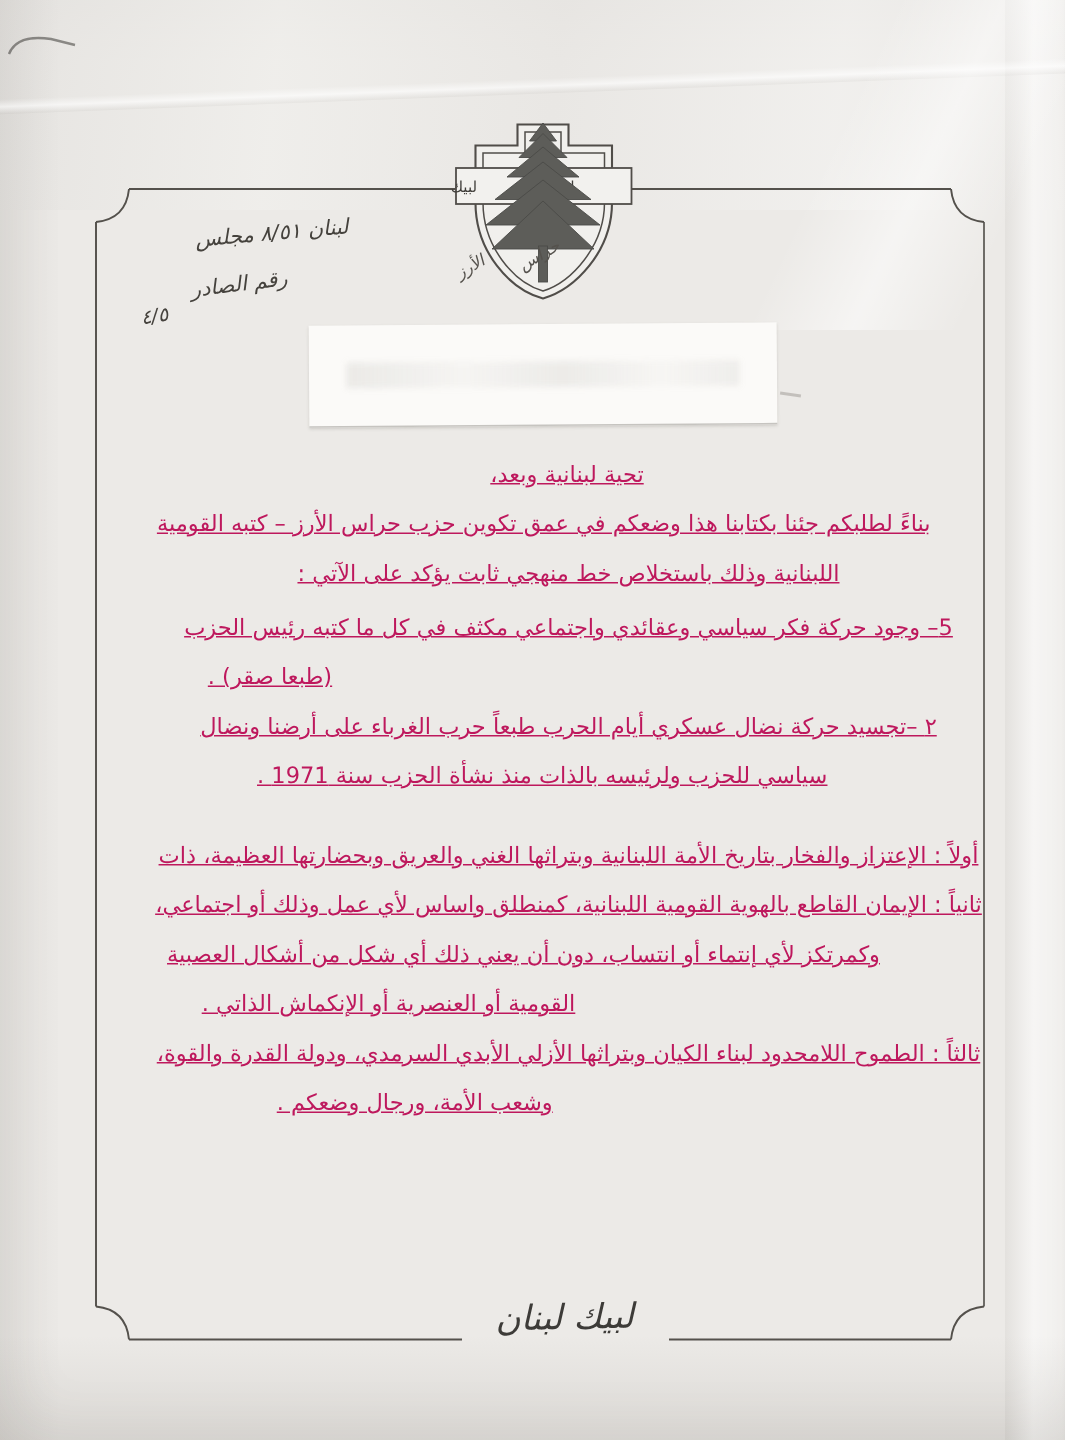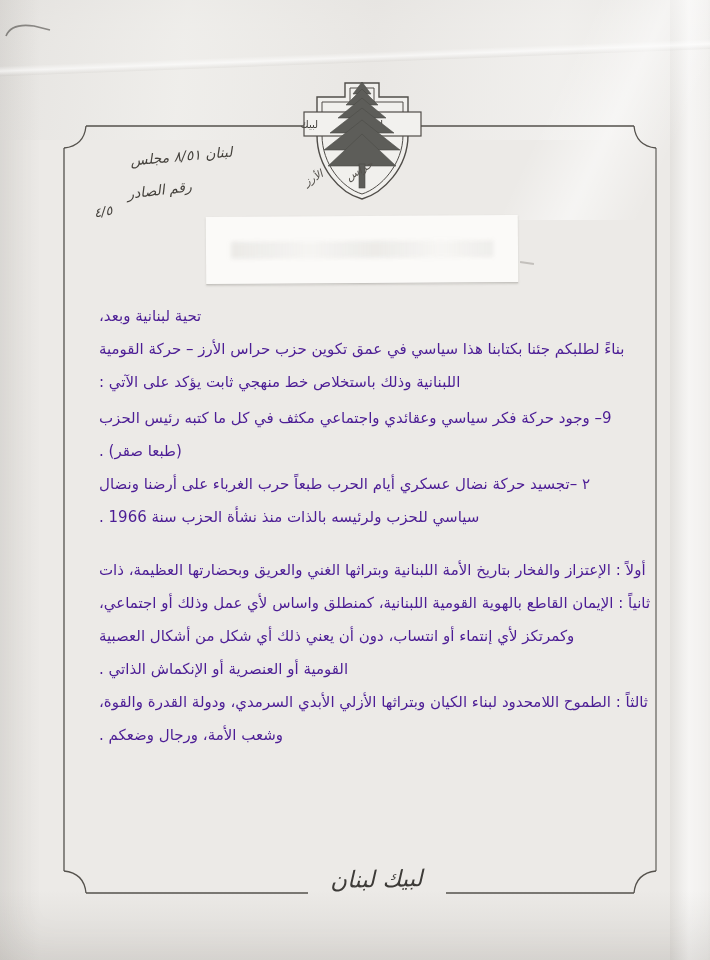--- a/index.html
+++ b/index.html
@@ -58,22 +58,22 @@
   }
   .redacted .ghost{
     position:absolute;left:8%;top:38%;width:84%;height:24%;
     background:linear-gradient(to right,rgba(150,147,139,.16),rgba(150,147,139,.05) 30%,rgba(150,147,139,.15) 55%,rgba(150,147,139,.04) 80%,rgba(150,147,139,.12));
     filter:blur(2px);
   }
   .pencil-dash{position:absolute;left:520px;top:262px;width:14px;height:2px;background:rgba(120,116,110,.35);transform:rotate(8deg);}
   
   .letter{
     position:absolute;right:65px;top:300px;width:560px;
-    direction:rtl;text-align:left;
-    color:#4c1d95;font-size:15px;line-height:33px;
+    direction:rtl;text-align:center;
+    color:#be185d;font-size:15px;line-height:33px;text-decoration:underline;
   }
   .letter .line{white-space:nowrap;height:33px;}
   
   .motto{
     position:absolute;left:304px;top:866px;width:145px;height:42px;
     text-align:center;direction:rtl;
     font-size:23px;font-style:italic;color:#3d3b38;
     transform:rotate(-1.2deg);
     letter-spacing:1px;
   }
@@ -143,26 +143,26 @@
     <span class="hn3">٤/٥</span>
   </div>
 
   <div class="redacted">
     <div class="ghost"></div>
   </div>
   <div class="pencil-dash"></div>
 
   <div class="letter">
     <div class="line" style="padding-right:2px">تحية لبنانية وبعد،</div>
-    <div class="line" style="padding-right:33px">بناءً لطلبكم جئنا بكتابنا هذا سياسي في عمق تكوين حزب حراس الأرز – حركة القومية</div>
+    <div class="line" style="padding-right:33px">بناءً لطلبكم جئنا بكتابنا هذا وضعكم في عمق تكوين حزب حراس الأرز – كتبه القومية</div>
     <div class="line" style="padding-right:0">اللبنانية وذلك باستخلاص خط منهجي ثابت يؤكد على الآتي :</div>
-    <div class="line" style="padding-right:0;margin-top:3px">9– وجود حركة فكر سياسي وعقائدي واجتماعي مكثف في كل ما كتبه رئيس الحزب</div>
+    <div class="line" style="padding-right:0;margin-top:3px">5– وجود حركة فكر سياسي وعقائدي واجتماعي مكثف في كل ما كتبه رئيس الحزب</div>
     <div class="line" style="padding-right:398px">(طبعا صقر) .</div>
     <div class="line" style="padding-right:0">٢ –تجسيد حركة نضال عسكري أيام الحرب طبعاً حرب الغرباء على أرضنا ونضال</div>
-    <div class="line" style="padding-right:35px">سياسي للحزب ولرئيسه بالذات منذ نشأة الحزب سنة 1966 .</div>
+    <div class="line" style="padding-right:35px">سياسي للحزب ولرئيسه بالذات منذ نشأة الحزب سنة 1971 .</div>
     <div class="line" style="padding-right:0;margin-top:20px">أولاً : الإعتزاز والفخار بتاريخ الأمة اللبنانية وبتراثها الغني والعريق وبحضارتها العظيمة، ذات</div>
     <div class="line" style="padding-right:0">ثانياً : الإيمان القاطع بالهوية القومية اللبنانية، كمنطلق واساس لأي عمل وذلك أو اجتماعي،</div>
     <div class="line" style="padding-right:60px">وكمرتكز لأي إنتماء أو انتساب، دون أن يعني ذلك أي شكل من أشكال العصبية</div>
     <div class="line" style="padding-right:240px">القومية أو العنصرية أو الإنكماش الذاتي .</div>
     <div class="line" style="padding-right:0">ثالثاً : الطموح اللامحدود لبناء الكيان وبتراثها الأزلي الأبدي السرمدي، ودولة القدرة والقوة،</div>
     <div class="line" style="padding-right:205px">وشعب الأمة، ورجال وضعكم .</div>
   </div>
 
   <div class="motto">لبيك لبنان</div>
 

